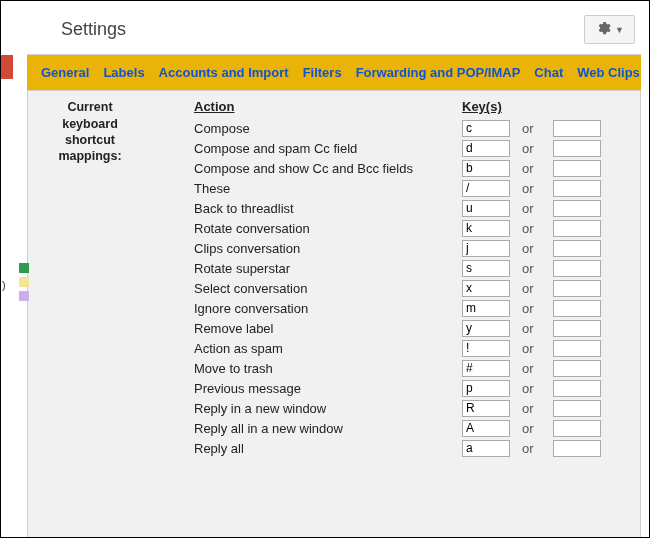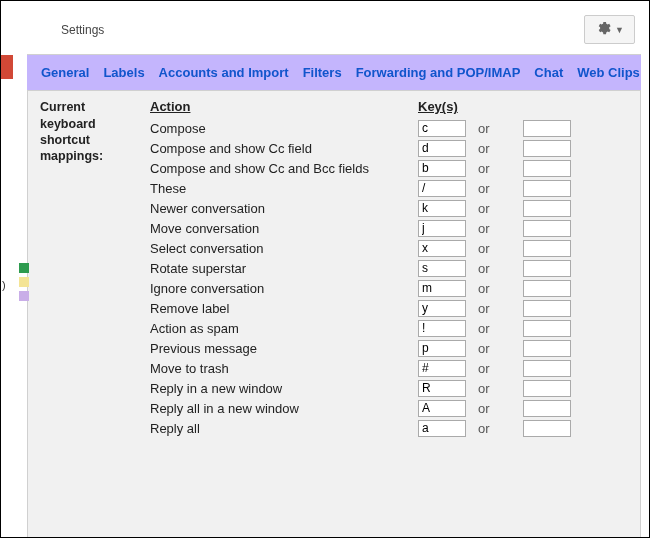--- a/index.html
+++ b/index.html
@@ -14,21 +14,21 @@
       overflow: hidden;
       position: relative;
     }
     .header {
       padding: 14px 14px 10px 60px;
       display: flex;
       justify-content: space-between;
       align-items: center;
     }
     .title {
-      font-size: 12px;
+      font-size: 18px;
       color: #444;
       font-weight: normal;
     }
     .gear-btn {
       background: #f5f5f5;
       border: 1px solid #ccc;
       border-radius: 2px;
       padding: 4px 10px;
       cursor: pointer;
       display: flex;
@@ -68,55 +68,57 @@
       color: #333;
     }
     .content {
       background: #f1f1f1;
       border: 1px solid #d0d0d0;
       margin: 0 8px 8px 26px;
       padding: 8px 0 0 0;
       height: 484px;
     }
     .tabs {
-      background: #c4b5fd;
+      background: #eab308;
       margin: -8px -1px 8px -1px;
       padding: 6px 14px;
       line-height: 1.8;
       border-bottom: 1px solid #d0d0d0;
       text-align: right;
     }
     .tab {
       color: #1155cc;
       font-weight: bold;
       margin-right: 14px;
       cursor: pointer;
       white-space: nowrap;
     }
     .body {
       display: flex;
       padding: 0 12px;
     }
     .side {
       width: 110px;
       padding-right: 10px;
+      text-align: center;
     }
     .side-title {
       font-weight: bold;
       font-size: 12.5px;
       line-height: 1.3;
     }
     .side-note {
       font-size: 10px;
       color: #555;
       margin-top: 2px;
       line-height: 1.2;
     }
     .main {
       flex: 1;
+      margin-left: 44px;
     }
     table {
       border-collapse: collapse;
       width: 100%;
     }
     th {
       text-align: left;
       font-weight: bold;
       text-decoration: underline;
       padding-bottom: 4px;
@@ -183,88 +185,94 @@
           </tr>
         </thead>
         <tbody id="rows">
             <tr>
               <td>Compose</td>
               <td><input class="key-input" value="c" style=""></td>
               <td class="or-cell">or</td>
               <td><input class="key-input" style=""></td>
             </tr>
             <tr>
-              <td>Compose and show Cc field</td>
+              <td>Compose and spam Cc field</td>
               <td><input class="key-input" value="d" style=""></td>
               <td class="or-cell">or</td>
               <td><input class="key-input" style=""></td>
             </tr>
             <tr>
               <td>Compose and show Cc and Bcc fields</td>
               <td><input class="key-input" value="b" style=""></td>
               <td class="or-cell">or</td>
               <td><input class="key-input" style=""></td>
             </tr>
             <tr>
               <td>These</td>
               <td><input class="key-input" value="/" style=""></td>
               <td class="or-cell">or</td>
               <td><input class="key-input" style=""></td>
             </tr>
             <tr>
-              <td>Newer conversation</td>
+              <td>Back to threadlist</td>
+              <td><input class="key-input" value="u" style=""></td>
+              <td class="or-cell">or</td>
+              <td><input class="key-input" style=""></td>
+            </tr>
+            <tr>
+              <td>Rotate conversation</td>
               <td><input class="key-input" value="k" style=""></td>
               <td class="or-cell">or</td>
               <td><input class="key-input" style=""></td>
             </tr>
             <tr>
-              <td>Move conversation</td>
+              <td>Clips conversation</td>
               <td><input class="key-input" value="j" style=""></td>
+              <td class="or-cell">or</td>
+              <td><input class="key-input" style=""></td>
+            </tr>
+            <tr>
+              <td>Rotate superstar</td>
+              <td><input class="key-input" value="s" style=""></td>
               <td class="or-cell">or</td>
               <td><input class="key-input" style=""></td>
             </tr>
             <tr>
               <td>Select conversation</td>
               <td><input class="key-input" value="x" style=""></td>
               <td class="or-cell">or</td>
               <td><input class="key-input" style=""></td>
             </tr>
             <tr>
-              <td>Rotate superstar</td>
-              <td><input class="key-input" value="s" style=""></td>
-              <td class="or-cell">or</td>
-              <td><input class="key-input" style=""></td>
-            </tr>
-            <tr>
               <td>Ignore conversation</td>
               <td><input class="key-input" value="m" style=""></td>
               <td class="or-cell">or</td>
               <td><input class="key-input" style=""></td>
             </tr>
             <tr>
               <td>Remove label</td>
               <td><input class="key-input" value="y" style=""></td>
               <td class="or-cell">or</td>
               <td><input class="key-input" style=""></td>
             </tr>
             <tr>
               <td>Action as spam</td>
               <td><input class="key-input" value="!" style=""></td>
               <td class="or-cell">or</td>
               <td><input class="key-input" style=""></td>
             </tr>
             <tr>
+              <td>Move to trash</td>
+              <td><input class="key-input" value="#" style=""></td>
+              <td class="or-cell">or</td>
+              <td><input class="key-input" style=""></td>
+            </tr>
+            <tr>
               <td>Previous message</td>
               <td><input class="key-input" value="p" style=""></td>
-              <td class="or-cell">or</td>
-              <td><input class="key-input" style=""></td>
-            </tr>
-            <tr>
-              <td>Move to trash</td>
-              <td><input class="key-input" value="#" style=""></td>
               <td class="or-cell">or</td>
               <td><input class="key-input" style=""></td>
             </tr>
             <tr>
               <td>Reply in a new window</td>
               <td><input class="key-input" value="R" style=""></td>
               <td class="or-cell">or</td>
               <td><input class="key-input" style=""></td>
             </tr>
             <tr>

